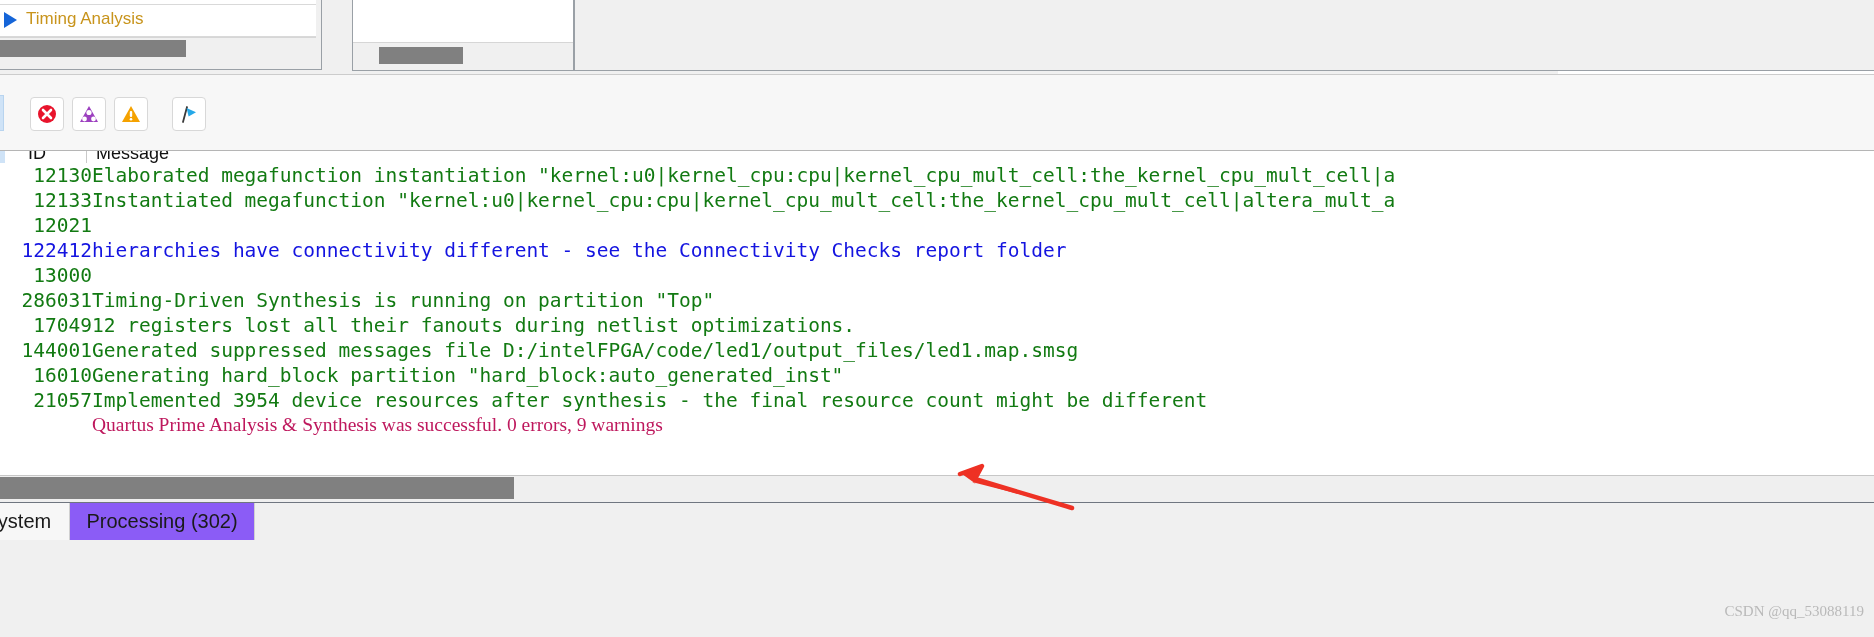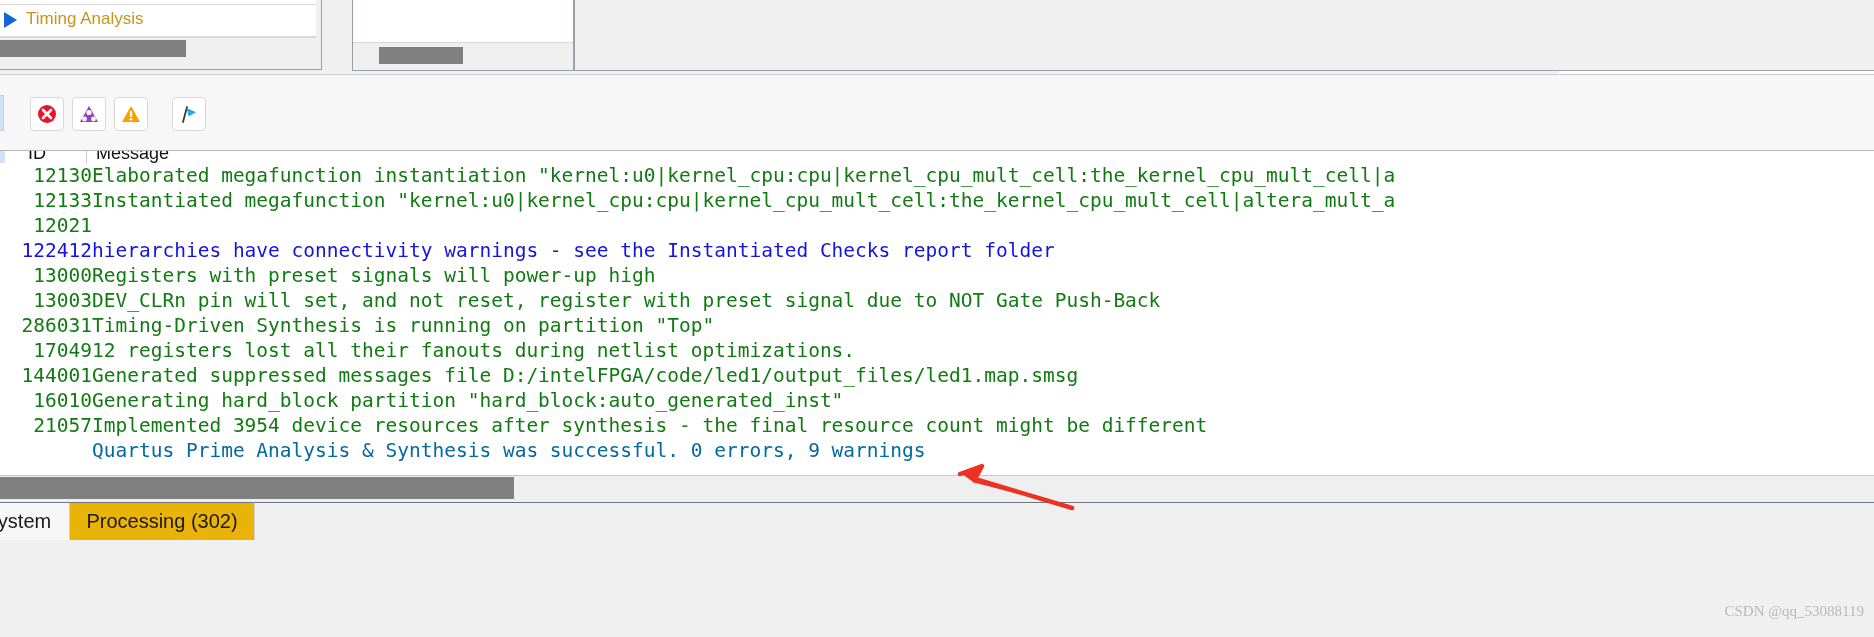--- a/index.html
+++ b/index.html
@@ -288,21 +288,21 @@
     text-align: right;
     top: 1px;
   }
   .row .text {
     position: absolute;
     left: 92px;
     top: 1px;
   }
   .row.green .id, .row.green .text { color: #127a12; }
   .row.blue .id, .row.blue .text { color: #1414e0; }
-  .row.plain .text { color: #0369a1; left: 92px; }
+  .row.plain .text { color: #be185d; left: 92px; font-family: Liberation Serif, serif; }
 
   
   .bottom-scroll {
     position: absolute;
     left: 0; top: 475px;
     width: 1874px;
     height: 27px;
     background: #efefef;
     border-top: 1px solid #c7c7c7;
     box-sizing: border-box;
@@ -330,21 +330,21 @@
     top: 0;
     height: 37px;
     background: #f7f7f7;
     border-right: 1px solid #d0d0d0;
     box-sizing: border-box;
     display: flex;
     align-items: center;
     justify-content: center;
   }
   #tab-system { left: -20px; width: 90px; }
-  #tab-processing { left: 70px; width: 185px; background: #eab308; }
+  #tab-processing { left: 70px; width: 185px; background: #8b5cf6; }
   .tab .lbl {
     font-size: 20px;
     color: #1a1a1a;
     white-space: nowrap;
   }
 
   .watermark {
     position: absolute;
     right: 10px; top: 100px;
     font-size: 15px;
@@ -489,29 +489,24 @@
       </div>
       <div class="row green">
         <span class="id">12133</span>
         <span class="text">Instantiated megafunction "kernel:u0|kernel_cpu:cpu|kernel_cpu_mult_cell:the_kernel_cpu_mult_cell|altera_mult_a</span>
       </div>
       <div class="row green">
         <span class="id">12021</span>
       </div>
       <div class="row blue">
         <span class="id">122412</span>
-        <span class="text"> hierarchies have connectivity warnings - see the Instantiated Checks report folder</span>
+        <span class="text"> hierarchies have connectivity different - see the Connectivity Checks report folder</span>
       </div>
       <div class="row green">
         <span class="id">13000</span>
-        <span class="text">Registers with preset signals will power-up high</span>
-      </div>
-      <div class="row green">
-        <span class="id">13003</span>
-        <span class="text">DEV_CLRn pin will set, and not reset, register with preset signal due to NOT Gate Push-Back</span>
       </div>
       <div class="row green">
         <span class="id">286031</span>
         <span class="text">Timing-Driven Synthesis is running on partition "Top"</span>
       </div>
       <div class="row green">
         <span class="id">17049</span>
         <span class="text">12 registers lost all their fanouts during netlist optimizations.</span>
       </div>
       <div class="row green">

